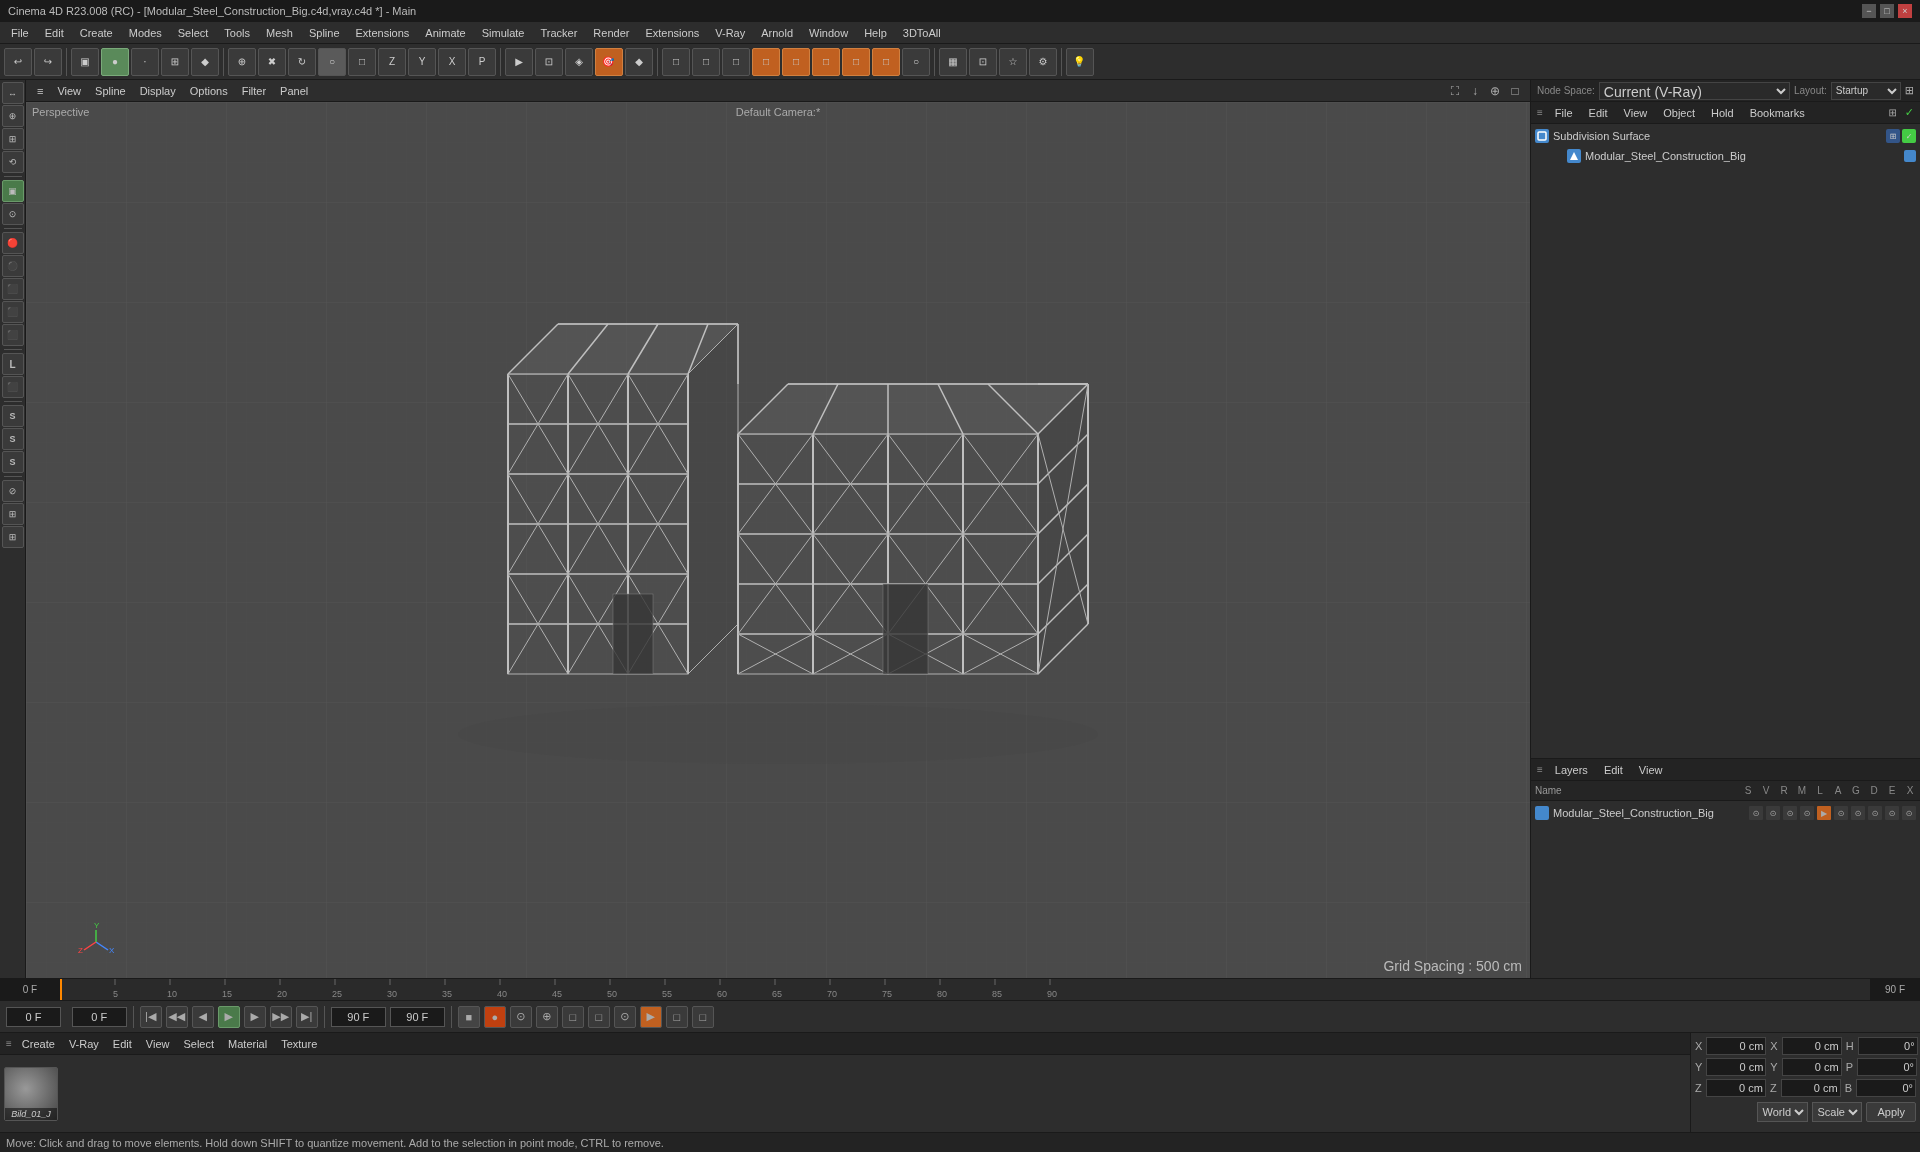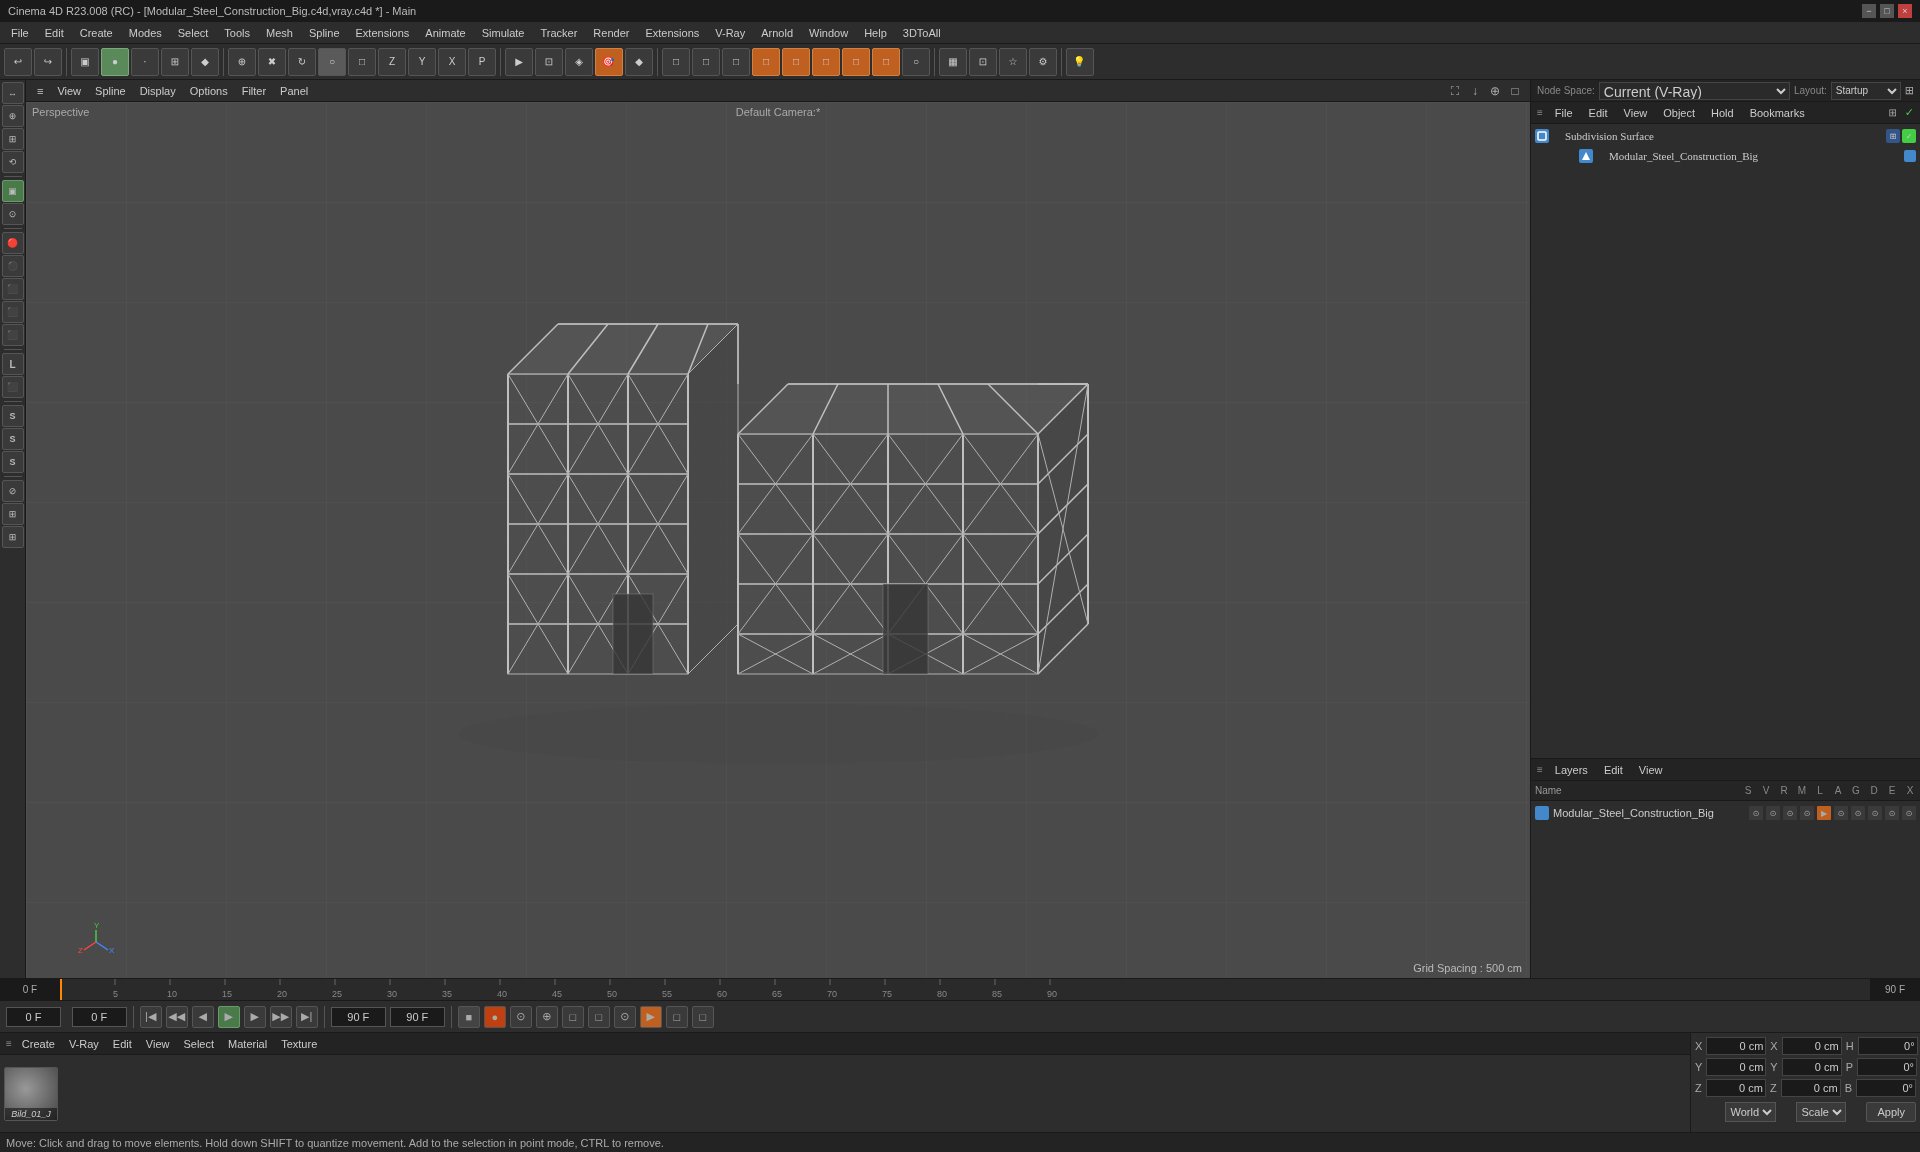--- a/index.html
+++ b/index.html
@@ -117,21 +117,21 @@
     }
     #viewport-label-camera {
       position: absolute;
       top: 4px; left: 50%;
       transform: translateX(-50%);
       color: #aaa; font-size: 11px;
     }
     #viewport-grid-spacing {
       position: absolute;
       bottom: 4px; right: 8px;
-      color: #bbb; font-size: 11px;
+      color: #bbb; font-size: 14px;
     }
     #axis-indicator {
       position: absolute;
       bottom: 14px; left: 50px;
       color: #aaa; font-size: 11px;
     }
 
     
     #viewport-canvas {
       background: #4a4a4a;
@@ -181,23 +181,22 @@
     
     #object-list {
       padding: 2px 0;
       background: #2d2d2d;
     }
     .obj-item {
       height: 20px;
       display: flex;
       align-items: center;
       padding: 0 4px;
-      gap: 16px;
+      gap: 4px;
       cursor: pointer;
-      font-family: Liberation Serif, serif;
     }
     .obj-indent { width: 14px; }
     .obj-icon {
       width: 14px; height: 14px;
       background: #666; border-radius: 2px;
       display: flex; align-items: center; justify-content: center;
       font-size: 8px;
     }
     .obj-name { font-size: 11px; color: #ccc; flex: 1; }
     .obj-tags { display: flex; gap: 2px; }
@@ -400,21 +399,21 @@
       width: 60px; height: 18px;
       background: #1a1a1a; border: 1px solid #444;
       color: #ccc; font-size: 11px;
       text-align: right; padding: 0 2px;
     }
     .coord-secondary { font-size: 11px; color: #aaa; width: 12px; }
     .coord-bottom-row {
       display: flex;
       align-items: center;
       justify-content: flex-end;
-      gap: 20px;
+      gap: 4px;
       margin-top: 2px;
     }
     .coord-select {
       height: 20px; background: #3a3a3a; border: 1px solid #555;
       color: #ccc; font-size: 11px;
     }
     .coord-apply-btn {
       height: 20px; padding: 0 10px;
       background: #3a3a3a; border: 1px solid #555;
       color: #ccc; font-size: 11px; cursor: pointer;

